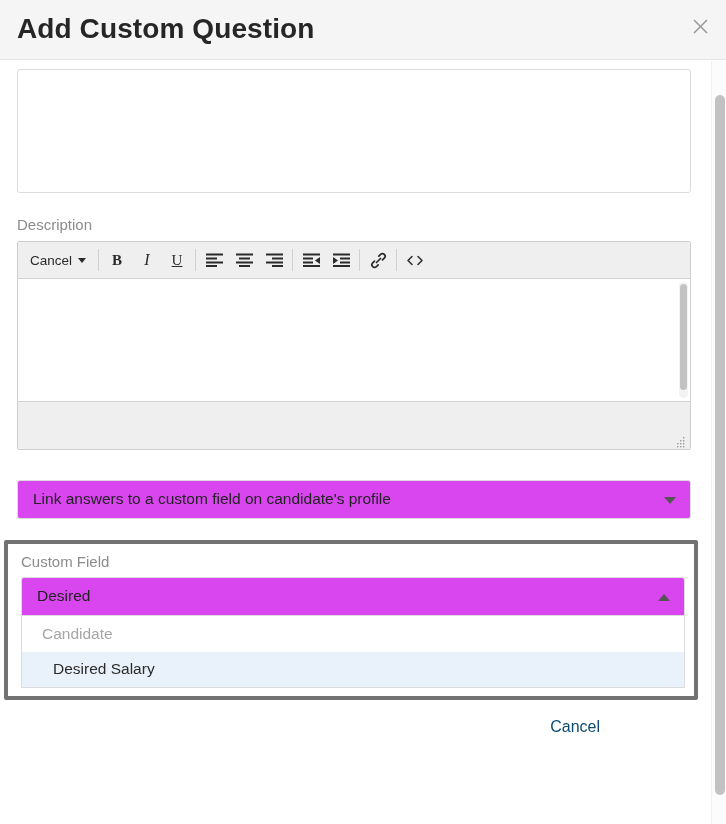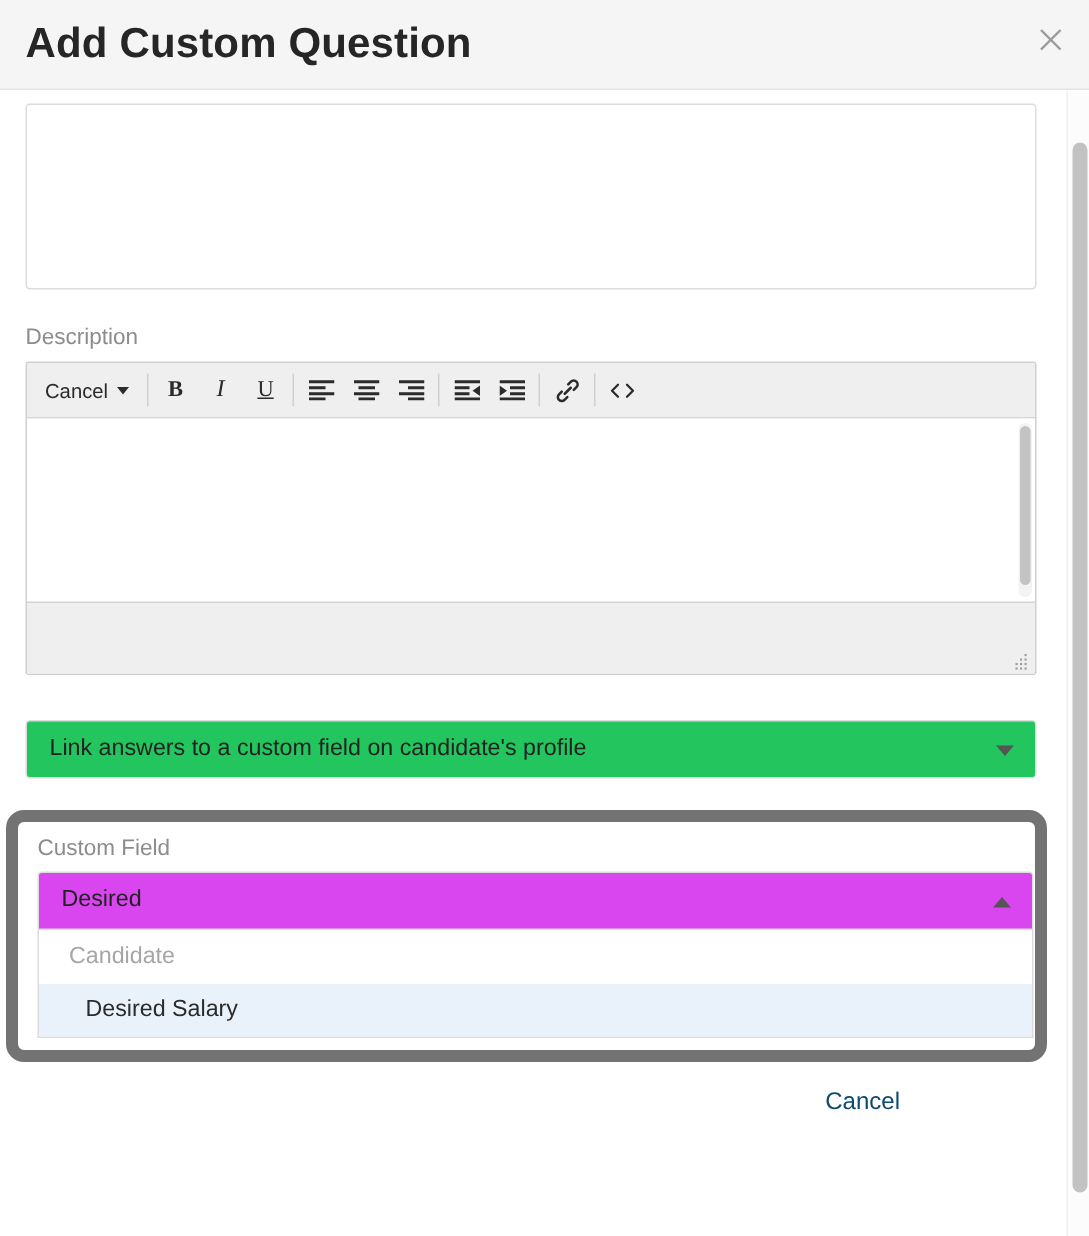--- a/index.html
+++ b/index.html
@@ -182,21 +182,21 @@
   }
 
   .spacer-30 { height: 30px; }
 
   .select-box {
     margin: 0 17px;
     width: 674px;
     height: 39px;
     border: 1px solid #dcdcdc;
     border-radius: 3px;
-    background: #22c55e;
+    background: #d946ef;
     box-sizing: border-box;
     position: relative;
     cursor: pointer;
   }
   .select-value {
     position: absolute;
     left: 15px;
     top: 9px;
     font-size: 15.5px;
     color: #222222;
@@ -210,22 +210,22 @@
     border-right: 6px solid transparent;
     border-top: 7px solid #555555;
   }
 
   .spacer-21 { height: 21px; }
 
   
   .highlight-region {
     position: relative;
     margin: 0 12px 0 4px;
-    border: 8px solid #737373;
-    border-radius: 12px;
+    border: 4px solid #737373;
+    border-radius: 2px;
     padding: 8px 0 8px 0;
     box-sizing: border-box;
     background: #ffffff;
   }
   .cf-label {
     font-size: 15px;
     color: #8c8c8c;
     margin: 0 0 6px 13px;
     line-height: 19px;
   }

